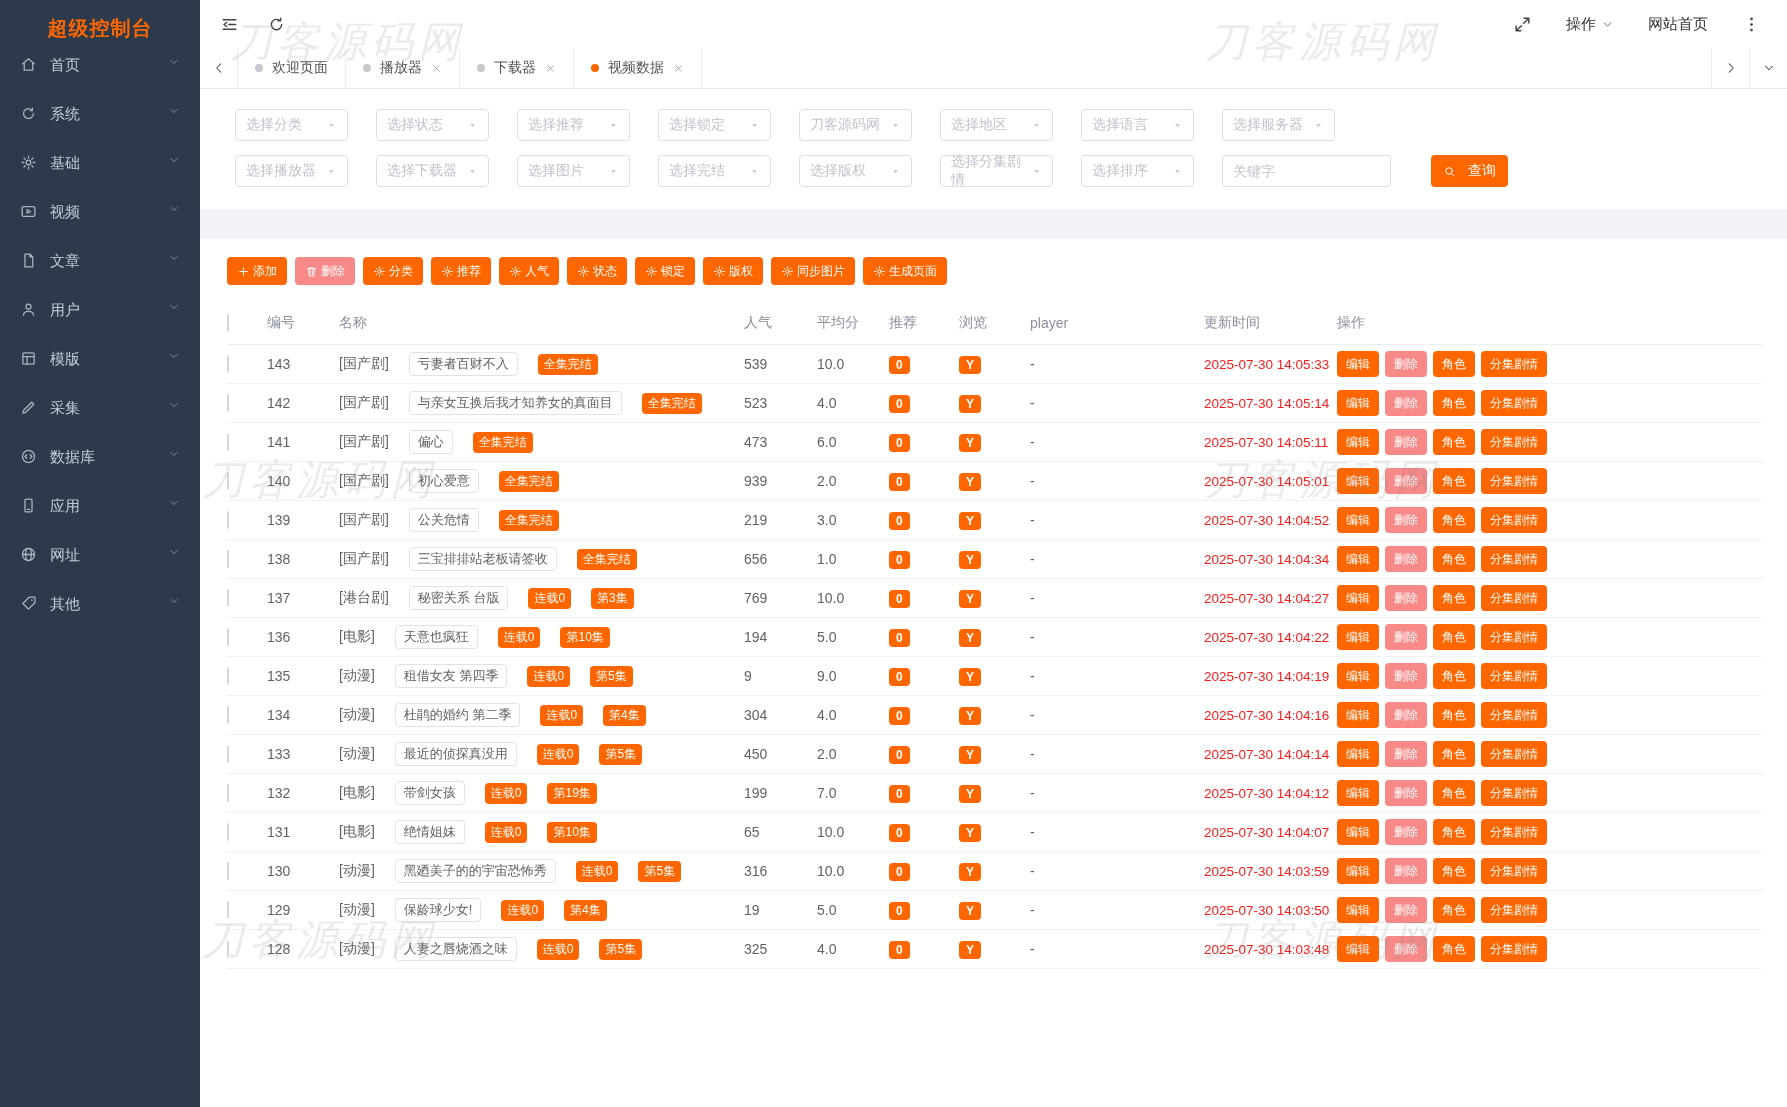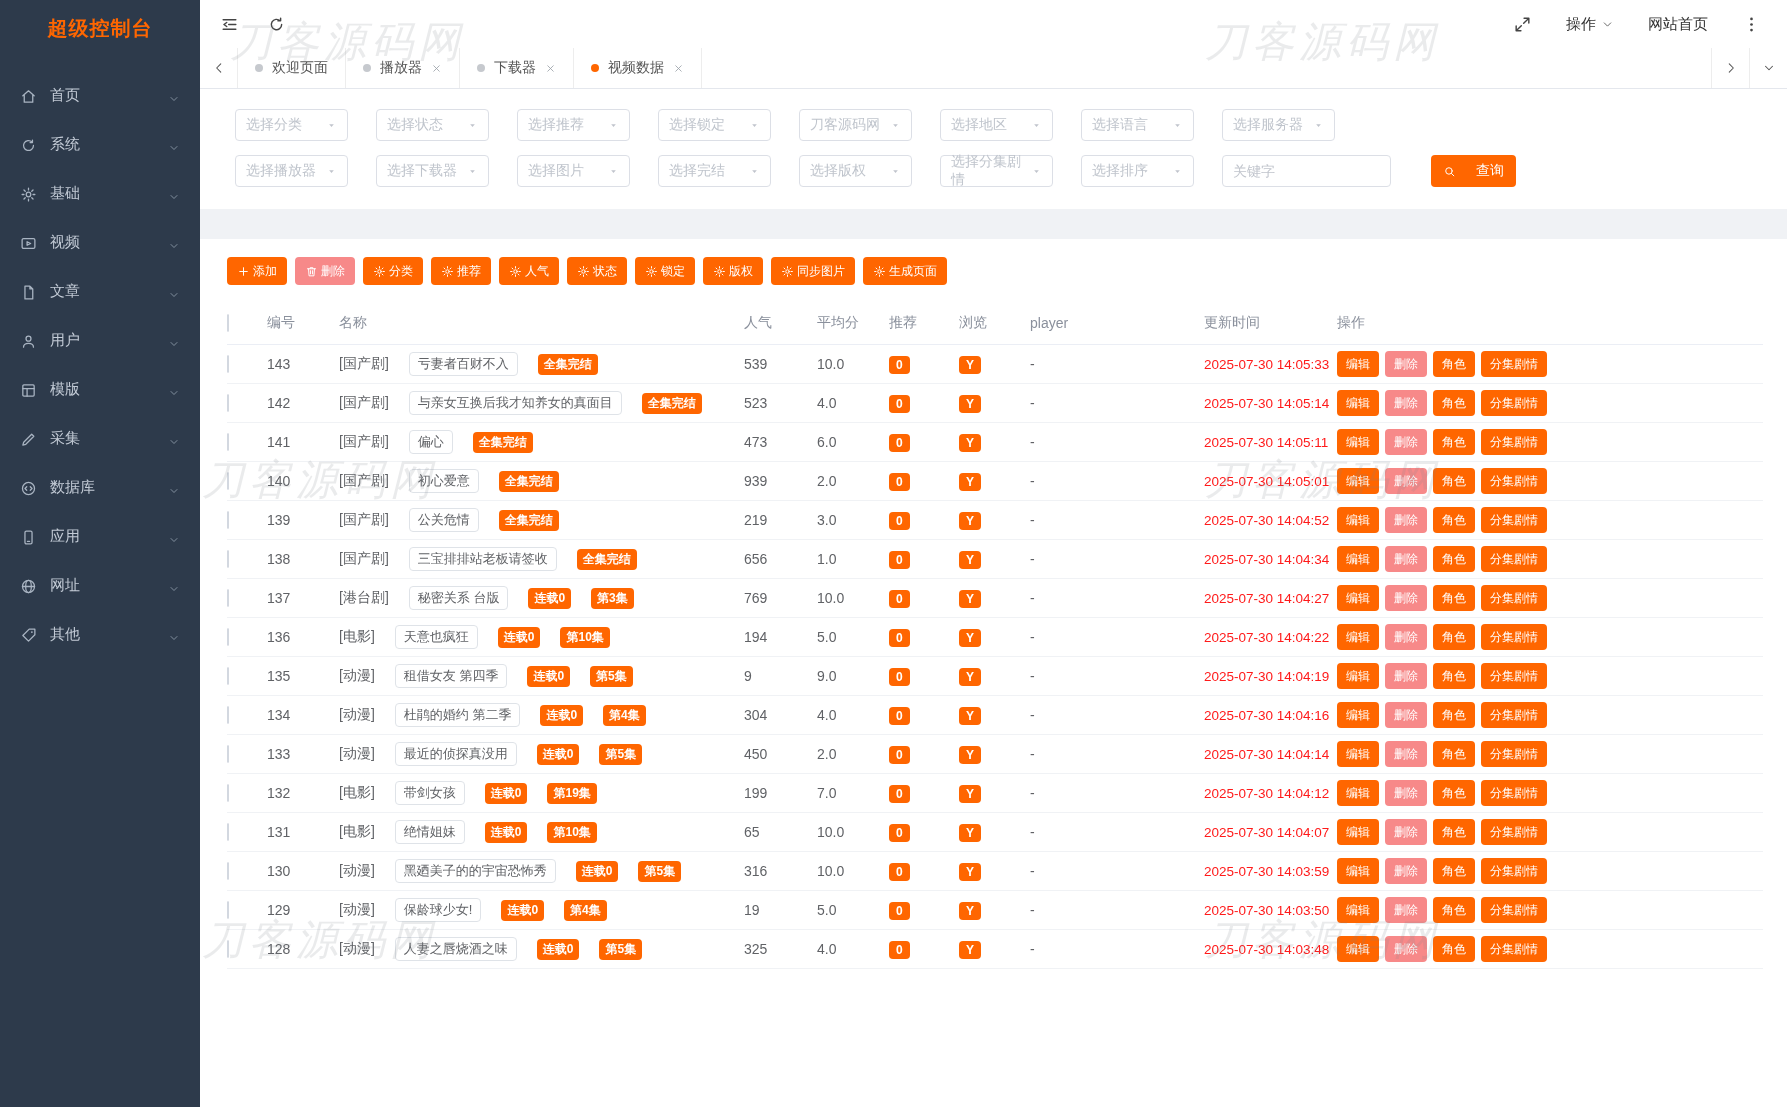--- a/index.html
+++ b/index.html
@@ -8,21 +8,21 @@
   *{box-sizing:border-box}
   html,body{margin:0;padding:0}
   body{width:1787px;height:1107px;overflow:hidden;background:#fff;
        font-family:"Liberation Sans","DejaVu Sans",sans-serif;color:#606266}
   .app{display:flex;width:100%;height:100%}
 
   
   .sidebar{width:200px;flex-shrink:0;background:var(--sidebar);height:100%}
   .side-title{height:56px;line-height:56px;text-align:center;font-size:20px;
               font-weight:700;letter-spacing:1px;color:var(--primary)}
-  .side-item{height:49px;display:flex;align-items:flex-end;gap:13px;padding:0 20px;
+  .side-item{height:49px;display:flex;align-items:flex-start;gap:13px;padding:0 20px;
              color:#c3cbd6;font-size:15px;cursor:pointer}
   .side-item .s-ico{width:17px;height:17px;color:#a9b4c2}
   .s-label{flex:1}
   .s-chev{width:12px;height:12px;color:#8a97a6}
 
   .icon{display:inline-flex;flex-shrink:0}
   .icon svg{width:100%;height:100%;display:block}
 
   
   .main{flex:1;position:relative;display:flex;flex-direction:column;background:#fff;overflow:hidden}
@@ -53,41 +53,41 @@
   .selwrap{display:contents}
   .select{width:113px;height:32px;border:1px solid #dcdfe6;border-radius:4px;background:#fff;
           display:flex;align-items:center;justify-content:space-between;padding:0 10px;
           color:#bfc4cc;font-size:14px;cursor:pointer}
   .caret{width:11px;height:11px;color:#c0c4cc}
   .kw-input{width:169px;height:32px;border:1px solid #dcdfe6;border-radius:4px;padding:0 10px;
             font-size:14px;color:#606266;outline:none}
   .kw-input::placeholder{color:#c0c4cc}
   .search-btn{height:32px;margin-left:12px;background:var(--primary);color:#fff;border:none;
               border-radius:4px;padding:9px 12px;font-size:14px;display:flex;align-items:center;
-              gap:20px;cursor:pointer}
+              gap:12px;cursor:pointer}
   .search-btn .icon{width:13px;height:13px;color:#fff}
 
   .gapband{height:30px;background:#f0f2f5}
 
   
   .content{flex:1;padding:18px 24px 0 27px;background:#fff}
   .toolbar{display:flex;gap:8px}
   .btn{height:28px;border:none;border-radius:4px;background:var(--primary);color:#fff;
        font-size:12px;padding:0 10px;display:flex;align-items:center;gap:3px;cursor:pointer}
   .btn.pink{background:var(--pink)}
   .btn .icon{width:13px;height:13px;color:#fff}
 
   .table{margin-top:16px}
   .trow{display:grid;grid-template-columns:40px 72px 405px 73px 72px 70px 71px 174px 133px 1fr;
         align-items:center;min-height:39px;border-bottom:1px solid #f0f2f5;font-size:14px;color:#606266}
   .trow.thead{min-height:44px;color:#8a909c;border-bottom:1px solid #ebeef5}
   .cbx{width:15px;height:15px;border:1px solid #d3d8e0;border-radius:3px;background:#fff;cursor:pointer}
   .name-cell{display:flex;align-items:center;gap:20px;white-space:nowrap;overflow:hidden}
   .tbox{border:1px solid #dfe3e8;border-radius:4px;padding:2px 8px;font-size:13px;background:#fff}
-  .tag{background:var(--primary);color:#fff;font-size:12px;font-weight:700;padding:2px 6px;border-radius:4px}
+  .tag{background:var(--primary);color:#fff;font-size:12px;font-weight:400;padding:2px 6px;border-radius:4px}
   .badge{background:var(--primary);color:#fff;font-size:12px;font-weight:700;padding:2px 7px;border-radius:4px}
   .time{color:var(--red);font-size:13.5px}
   .ops{display:flex;gap:6px}
   .abtn{height:26px;border:none;border-radius:4px;background:var(--primary);color:#fff;
         font-size:12px;padding:0 9px;cursor:pointer;white-space:nowrap}
   .abtn.pink{background:var(--pink)}
 
   .watermark{position:absolute;z-index:6;pointer-events:none;white-space:nowrap;
              font-size:42px;font-weight:400;font-style:italic;letter-spacing:5px;
              color:rgba(125,128,136,0.16)}

